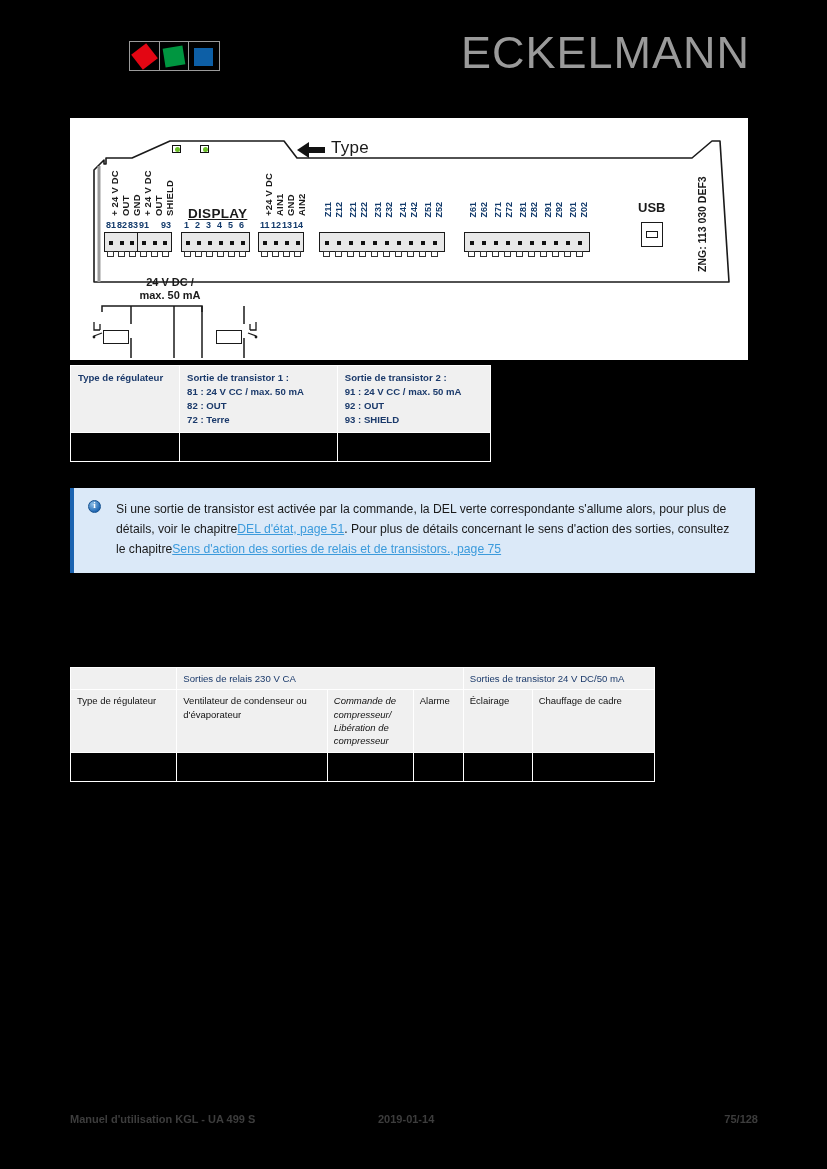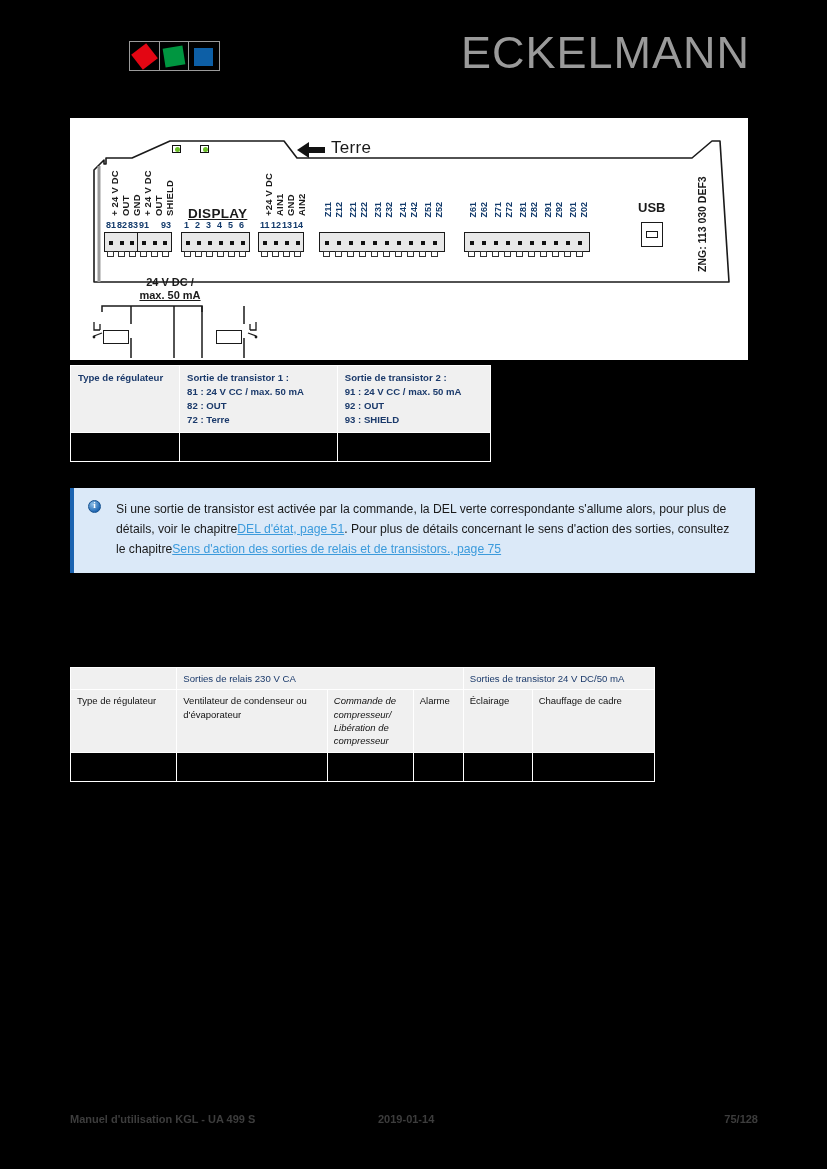--- a/index.html
+++ b/index.html
@@ -110,21 +110,21 @@
 
     <div class="led" style="left:80px;top:5px;">
         <div class="led-dot"></div>
       </div>
     <div class="led" style="left:108px;top:5px;">
         <div class="led-dot"></div>
       </div>
     <svg style="position:absolute;left:204px;top:1px;width:30px;height:18px;" viewBox="0 0 30 18">
       <path d="M29,6 L13,6 L13,1 L1,9 L13,17 L13,12 L29,12 Z" fill="#111"></path>
     </svg>
-    <div id="leds-word" style="left:239px;top:-2px;">Terre</div>
+    <div id="leds-word" style="left:239px;top:-2px;">Type</div>
 
     <div class="lbl-v" style="left:17px;top:22px;height:54px;">+ 24 V DC</div>
     <div class="lbl-v" style="left:28px;top:48px;height:28px;">OUT</div>
     <div class="lbl-v" style="left:39px;top:46px;height:30px;">GND</div>
     <div class="lbl-v" style="left:50px;top:22px;height:54px;">+ 24 V DC</div>
     <div class="lbl-v" style="left:61px;top:48px;height:28px;">OUT</div>
     <div class="lbl-v" style="left:72px;top:37px;height:39px;">SHIELD</div>
 
     <div class="term-num" style="left:14px;top:80px;">81</div>
     <div class="term-num" style="left:25px;top:80px;">82</div>
@@ -259,21 +259,21 @@
 
     <div id="usb-word" style="left:546px;top:60px;">USB</div>
     <div id="usb-port" style="left:549px;top:82px;">
       <div id="usb-inner"></div>
     </div>
     <div id="zng" style="left:604px;top:20px;height:112px;">ZNG: 113 030 DEF3</div>
   </div>
 
   <div id="schem">
     <div id="schem-txt1" style="left:6px;top:0;">24 V DC /</div>
-    <div id="schem-txt2" style="left:6px;top:13px;text-decoration:underline;">max. 50 mA</div>
+    <div id="schem-txt2" style="left:6px;top:13px;">max. 50 mA</div>
     <svg style="position:absolute;left:0;top:28px;width:190px;height:55px;" viewBox="0 0 190 55">
       <path d="M18,8 L18,2 L118,2 L118,8" fill="none" stroke="#1a1a1a" stroke-width="1.5"></path>
       <path d="M47,2 L47,20 M47,34 L47,54" fill="none" stroke="#1a1a1a" stroke-width="1.5"></path>
       <path d="M90,2 L90,54" fill="none" stroke="#1a1a1a" stroke-width="1.5"></path>
       <path d="M10,18 L10,26 L16,26 M16,26 L16,20" fill="none" stroke="#1a1a1a" stroke-width="1.3"></path>
       <path d="M10,32 L18,29" fill="none" stroke="#1a1a1a" stroke-width="1.3"></path>
       <circle cx="10" cy="33" r="1.4" fill="#1a1a1a"></circle>
       <path d="M118,2 L118,54" fill="none" stroke="#1a1a1a" stroke-width="1.5"></path>
       <path d="M160,2 L160,20 M160,34 L160,54" fill="none" stroke="#1a1a1a" stroke-width="1.5"></path>
       <path d="M172,18 L172,26 L166,26 M166,26 L166,20" fill="none" stroke="#1a1a1a" stroke-width="1.3"></path>

